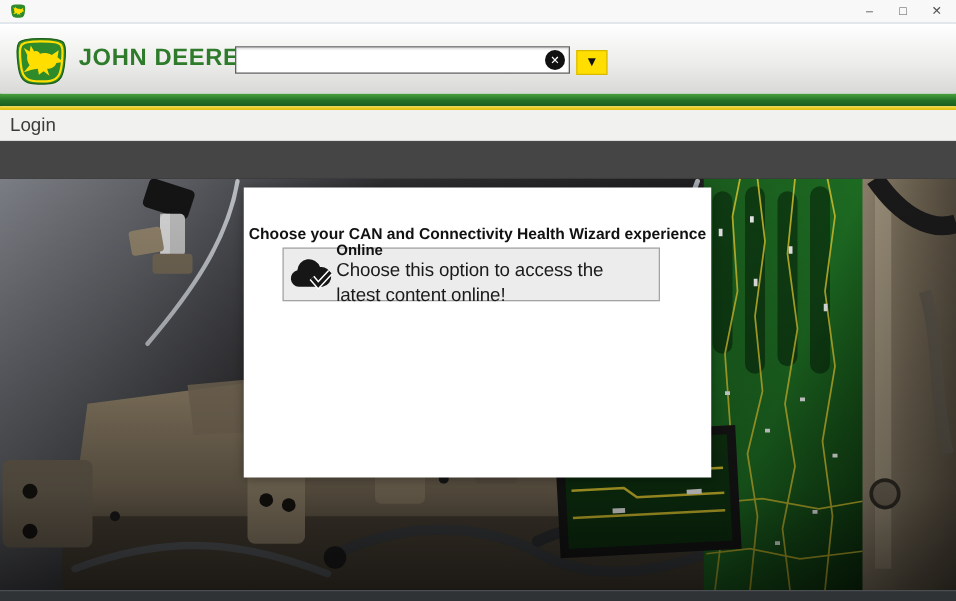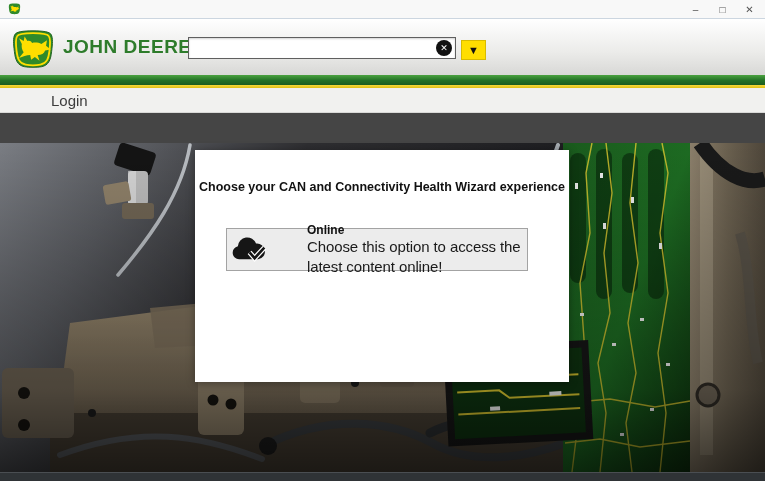--- a/index.html
+++ b/index.html
@@ -57,21 +57,21 @@
   }
 
   
   #stripe-green { position:absolute; left:0; top:75px; width:765px; height:10px;
     background:linear-gradient(#4aa23f, #237026 55%, #1b5c1f); }
   #stripe-yellow { position:absolute; left:0; top:85px; width:765px; height:3px;
     background:linear-gradient(#f6d93c,#dfc013); }
   #loginbar {
     position:absolute; left:0; top:88px; width:765px; height:25px;
     background:#f1f1ef; border-bottom:1px solid #d9d9d7;
-    display:flex; align-items:center;padding-left:43px;
+    display:flex; align-items:center;
   }
   #loginbar .login-text { font-size:15px; color:#3c3c3c; margin-left:8px; }
 
   
   #stage { position:absolute; left:0; top:113px; width:765px; height:359px; background:#1d1d1f; }
   #scene { position:absolute; left:0; top:0; width:765px; height:359px; display:block; }
 
   
   #bottombar { position:absolute; left:0; top:472px; width:765px; height:9px;
     background:#2f3336; border-top:1px solid #4a4e52; }
@@ -83,21 +83,21 @@
   }
   #dialog-title {
     position:absolute; left:0; top:30px; width:374px;
     text-align:center; font-size:12.5px; font-weight:bold; color:#111;
   }
   .choice-btn {
     position:absolute; left:31px; width:302px;
     background:#ececec; border:1px solid #a3a3a3;
     display:flex; align-items:center; cursor:pointer;
   }
-  #online-btn  { top:78px;  height:43px;gap:38px; }
+  #online-btn  { top:48px;  height:43px; }
   #offline-btn { top:116px; height:54px; }
   .choice-icon { flex:0 0 42px; display:flex; align-items:center; justify-content:center; }
   .choice-icon svg { width:38px; height:28px; }
   .choice-text { flex:1 1 auto; padding-right:6px; }
   .choice-label { font-size:12px; font-weight:bold; color:#111; }
   .choice-desc  { font-size:15px; color:#1a1a1a; line-height:1.3; letter-spacing:-0.1px; }
 </style>
 </head>
 <body>
 

